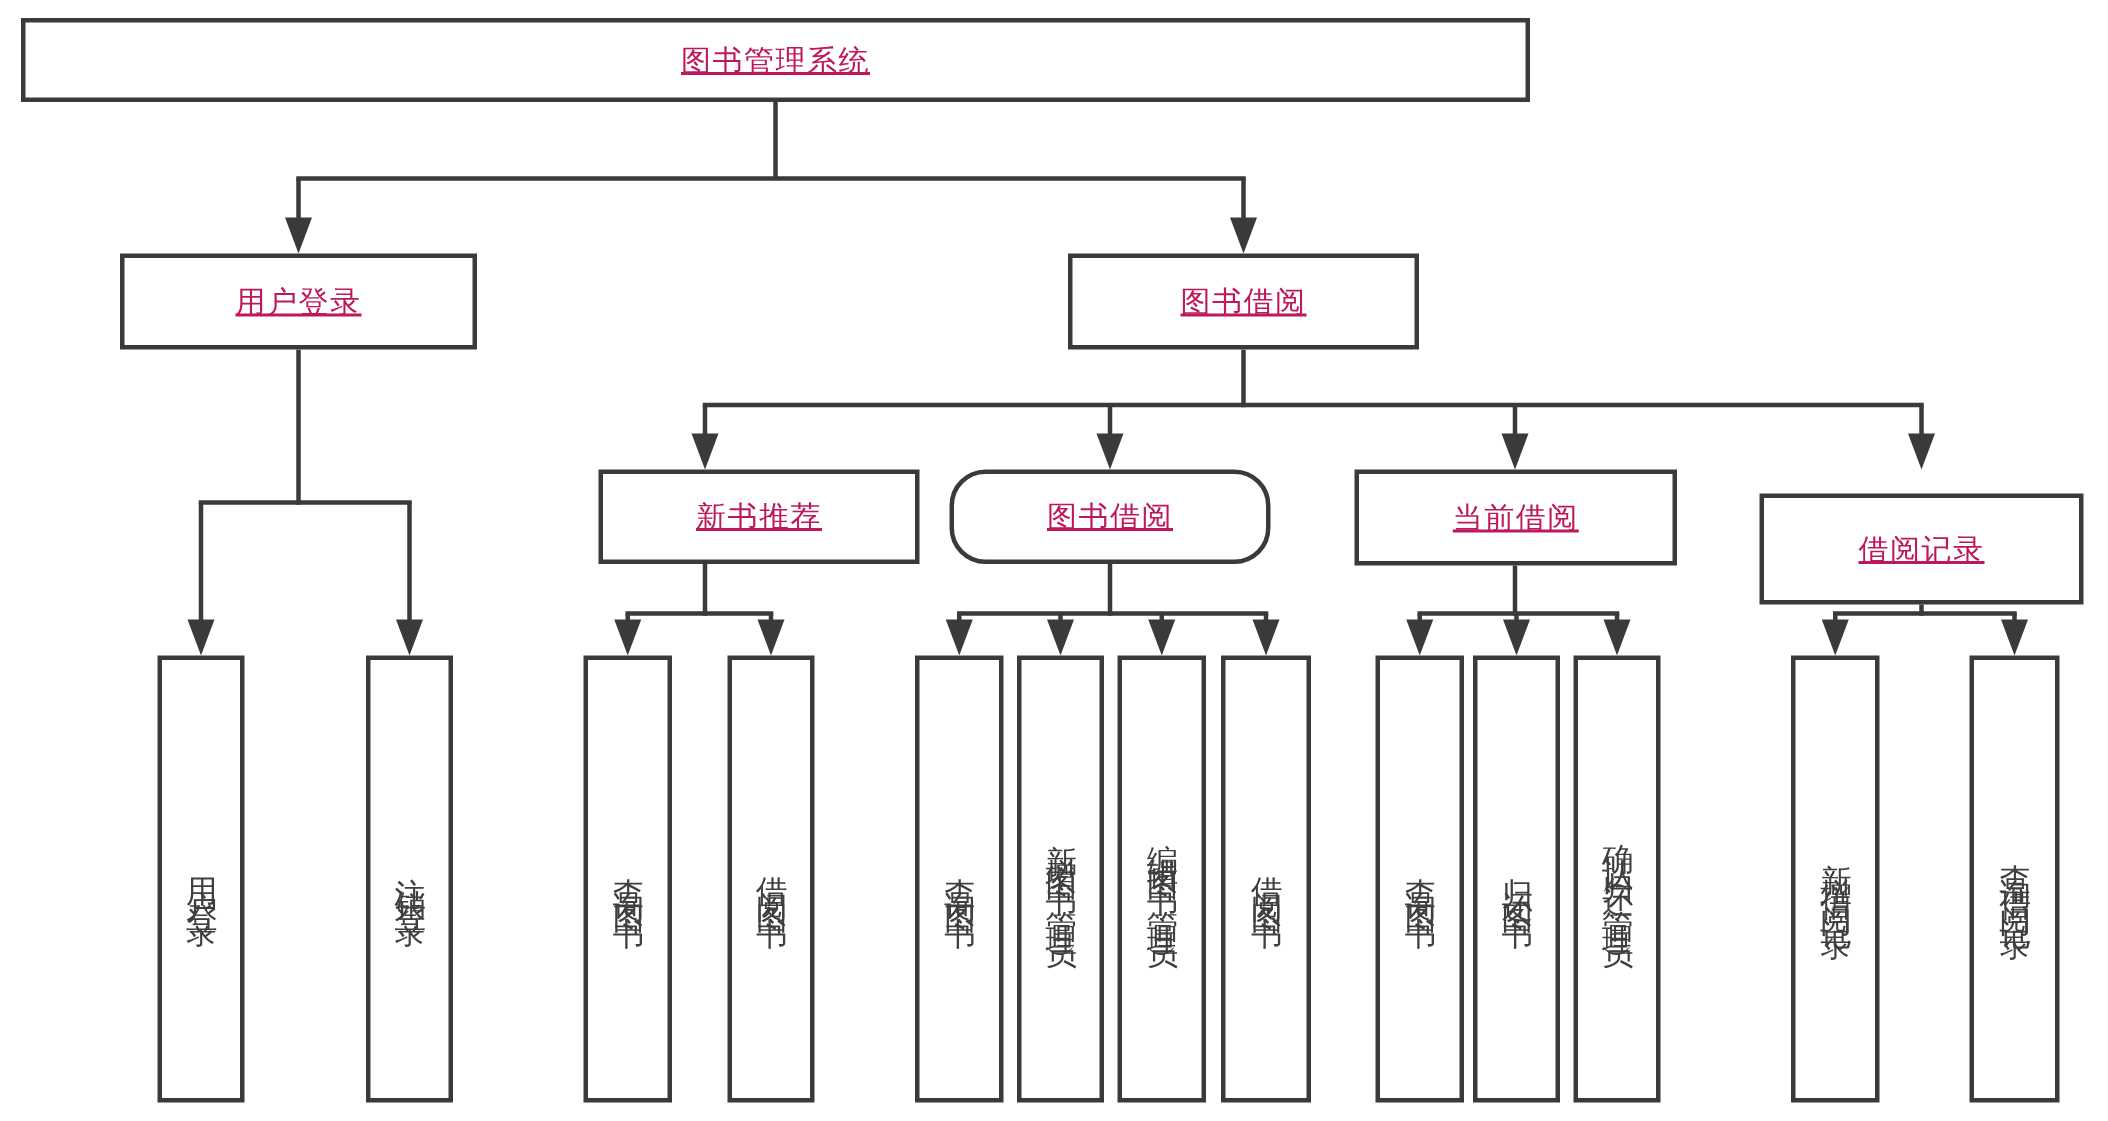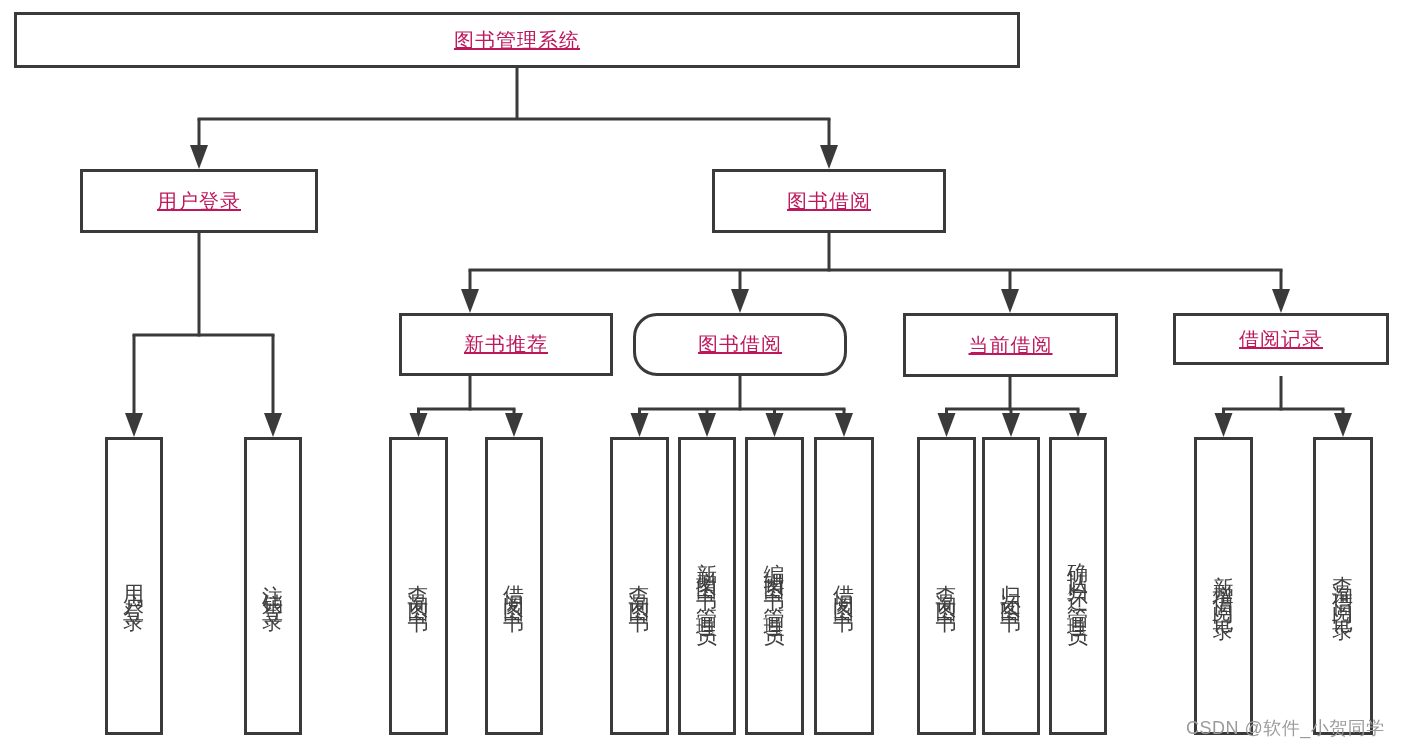--- a/index.html
+++ b/index.html
@@ -48,21 +48,21 @@
     color: #3f3f3f;
     white-space: nowrap;
   }
   
   .n-root        { left: 14px;  top: 12px;  width: 1006px; height: 56px; }
   .n-user-login  { left: 80px;  top: 169px; width: 238px;  height: 64px; }
   .n-book-mgmt   { left: 712px; top: 169px; width: 234px;  height: 64px; }
   .n-new-rec     { left: 363px; top: 313px; width: 214px;  height: 63px; margin-left: 36px; }
   .n-book-borrow { left: 633px; top: 313px; width: 214px;  height: 63px; border-radius: 24px; }
   .n-cur-borrow  { left: 903px; top: 313px; width: 215px;  height: 64px; }
-  .n-borrow-rec  { left: 1173px;top: 313px; width: 216px;  height: 52px; text-align: center; }
+  .n-borrow-rec  { left: 1173px;top: 329px; width: 216px;  height: 74px; text-align: center; }
   
   .leaf { top: 437px; height: 298px; }
   .n-ul-login    { left: 105px;  width: 58px; }
   .n-ul-logout   { left: 244px;  width: 58px; }
   .n-rec-query   { left: 389px;  width: 59px; }
   .n-rec-borrow  { left: 485px;  width: 58px; }
   .n-bb-query    { left: 610px;  width: 59px; }
   .n-bb-add      { left: 678px;  width: 58px; }
   .n-bb-edit     { left: 745px;  width: 59px; }
   .n-bb-borrow   { left: 814px;  width: 60px; }
@@ -221,15 +221,14 @@
     <span class="vlabel">确认归还（管理员）</span>
   </div>
 
   <div class="node leaf n-br-add">
     <span class="vlabel">新增借阅记录</span>
   </div>
   <div class="node leaf n-br-query">
     <span class="vlabel">查询借阅记录</span>
   </div>
 
-  <div id="watermark">CSDN @软件_小贺同学</div>
 
 </div>
 
 </body></html>

